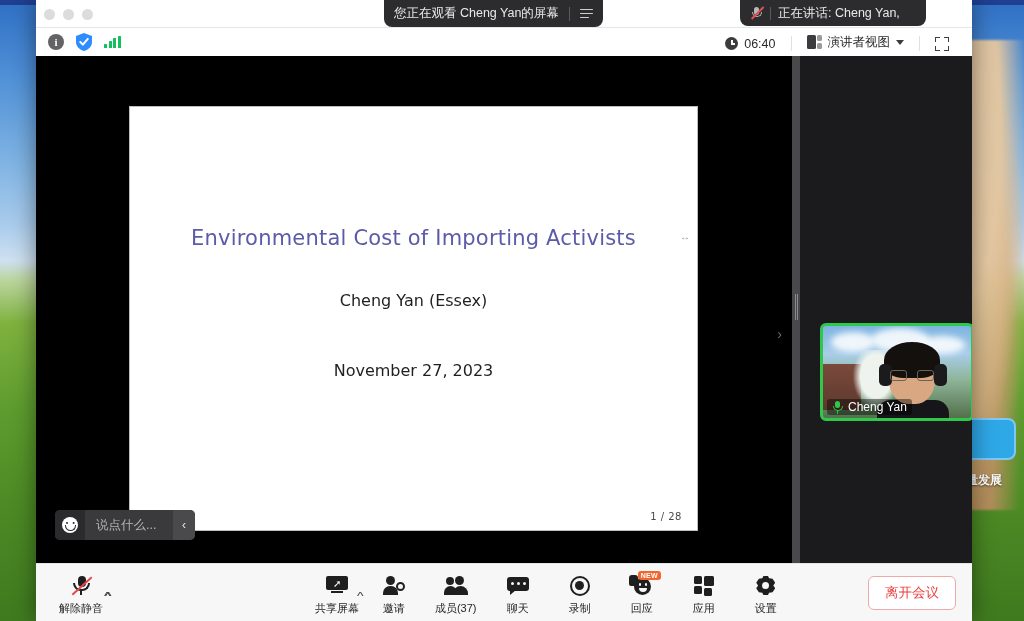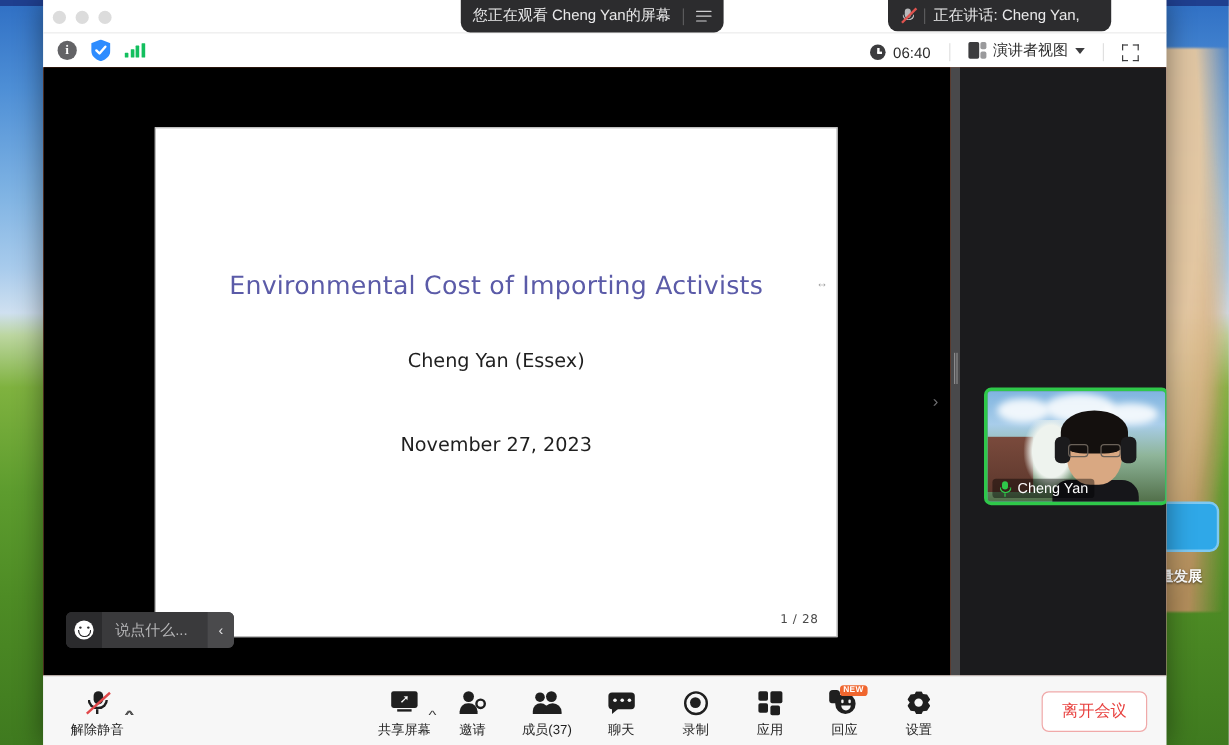--- a/index.html
+++ b/index.html
@@ -687,46 +687,46 @@
 
         <div class="tb-item">
           <span class="tb-icon">
               <span class="i-rec"></span>
             </span>
           <span class="lab">录制</span>
         </div>
 
         <div class="tb-item">
           <span class="tb-icon">
-            <span class="i-apps">
-                <i class="a"></i>
-                <i class="b"></i>
-                <i class="c"></i>
-                <i class="d"></i>
-              </span>
-          </span>
-          <span class="lab">应用</span>
-        </div>
-
-        <div class="tb-item">
-          <span class="tb-icon">
             <span class="i-react">
               <span class="hand"></span>
                 <span class="face"></span>
               <span class="eye l"></span>
                 <span class="eye r"></span>
                 <span class="mouth"></span>
               <span class="badge-new">NEW</span>
             </span>
           </span>
           <span class="lab">回应</span>
         </div>
 
         <div class="tb-item">
           <span class="tb-icon">
+            <span class="i-apps">
+                <i class="a"></i>
+                <i class="b"></i>
+                <i class="c"></i>
+                <i class="d"></i>
+              </span>
+          </span>
+          <span class="lab">应用</span>
+        </div>
+
+        <div class="tb-item">
+          <span class="tb-icon">
             <span class="i-gear">
                 <span class="core"></span>
                 <span class="hole"></span>
               </span>
           </span>
           <span class="lab">设置</span>
         </div>
       </div>
 
       <div class="tb-right">

